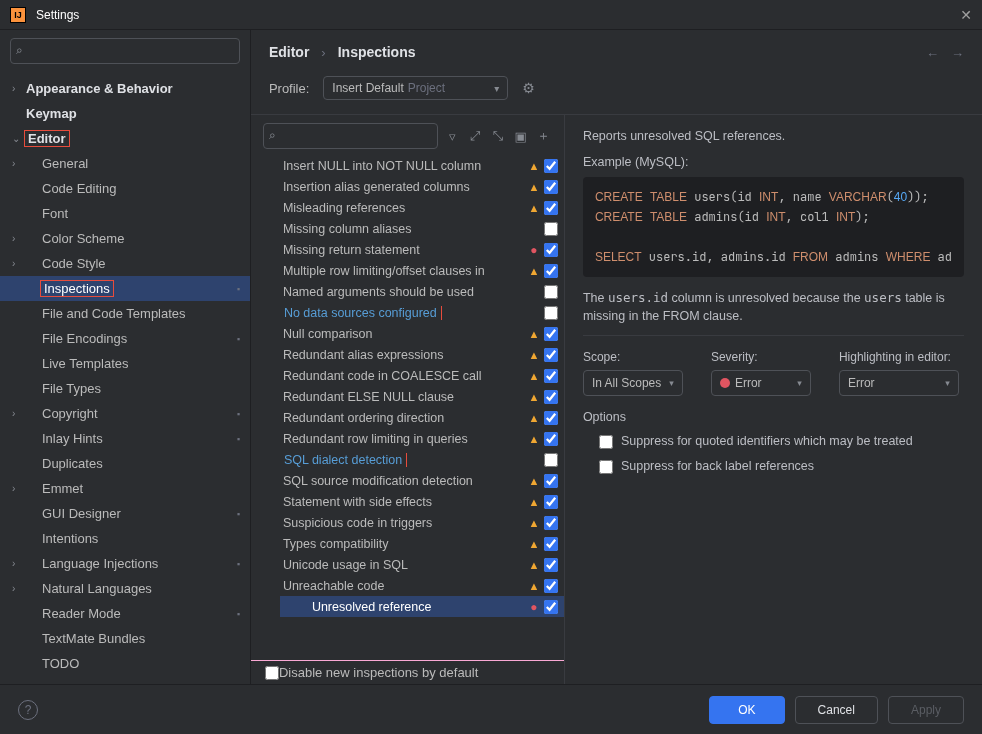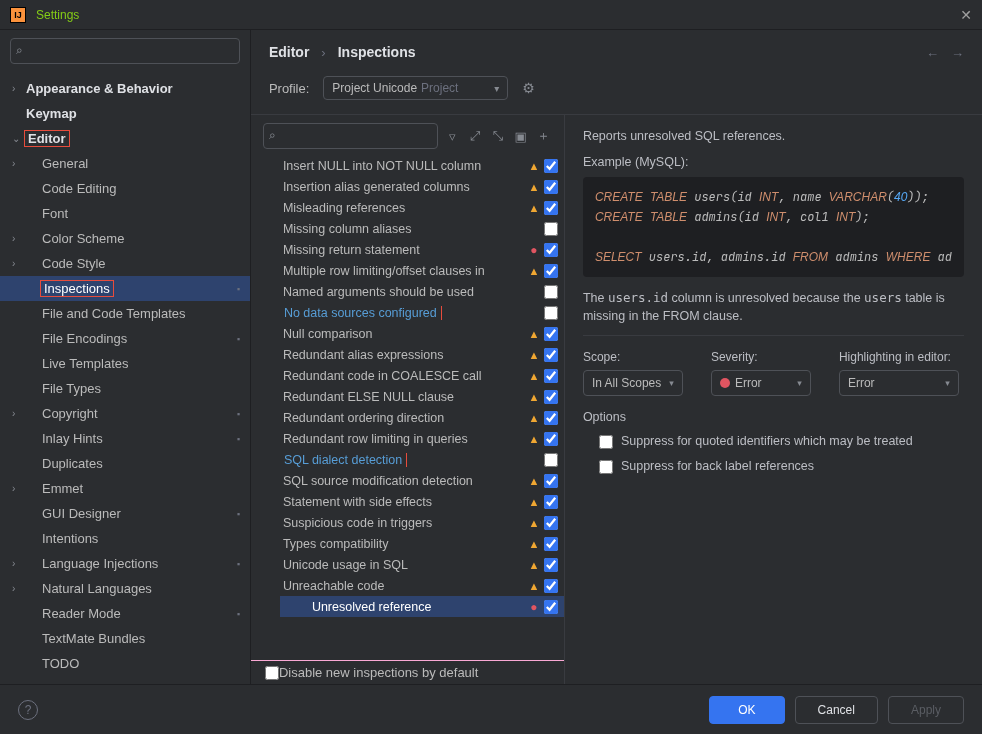--- a/index.html
+++ b/index.html
@@ -1,19 +1,19 @@
 <!DOCTYPE html>
 <html><head>
 <meta charset="utf-8">
 <style>
 * { margin:0; padding:0; box-sizing:border-box; font-family: -apple-system, "Segoe UI", Arial, sans-serif; }
 body { background:#2b2d30; color:#bbbbbb; width:982px; height:734px; overflow:hidden; font-size:13px; }
 .titlebar { height:30px; display:flex; align-items:center; padding:0 10px; border-bottom:1px solid #1e1f22; }
 .titlebar .app-icon { width:16px; height:16px; background:#fb923c; border:1px solid #000; margin-right:10px; display:flex; align-items:center; justify-content:center; font-size:9px; color:#000; font-weight:bold; }
-.titlebar .title { flex:1; color:#84cc16; font-size:12px; }
+.titlebar .title { flex:1; color:#ffffff; font-size:12px; }
 .titlebar .close { color:#a0a0a0; cursor:pointer; font-size:14px; }
 .body { display:flex; height:654px; }
 .sidebar { width:253px; border-right:1px solid #1e1f22; display:flex; flex-direction:column; }
 .sidebar-search { padding:8px 10px; }
 .search-box { position:relative; }
 .search-input { width:100%; background:#2b2d30; border:1px solid #4e5157; border-radius:4px; padding:4px 22px; color:#bbb; font-size:12px; height:26px; }
 .search-icon { position:absolute; left:6px; top:5px; color:#868a91; font-size:12px; }
 .tree { flex:1; overflow-y:auto; padding-top:4px; }
 .tree-row { display:flex; align-items:center; height:25px; padding-left:12px; cursor:pointer; position:relative; }
 .tree-row.selected { background:#2e436e; color:#fff; }
@@ -46,21 +46,21 @@
 .insp-row .sev { width:16px; text-align:center; }
 .insp-row .sev.warn { color:#f0a732; font-size:11px; }
 .insp-row .sev.err { color:#e05561; font-size:12px; }
 .insp-row input[type=checkbox] { width:14px; height:14px; margin-left:2px; accent-color:#3574f0; }
 .insp-row .redwrap { border:1.5px solid #e74c3c; padding:0 4px; margin-left:-4px; }
 .disable-row { padding:4px 14px; display:flex; align-items:center; border-top:1px solid #f9a8d4; }
 .disable-row input[type=checkbox] { width:14px; height:14px; accent-color:#3574f0; }
 .detail-panel { flex:1; padding:14px 18px; overflow-y:auto; font-size:12.5px; }
 .detail-panel .desc { color:#bcbec4; margin-bottom:12px; }
 .detail-panel .ex-label { color:#bcbec4; margin-bottom:8px; }
-.code-block { background:#1e1f22; border-radius:4px; padding:10px 12px; font-family:'JetBrains Mono','Consolas',monospace; font-size:12px; line-height:20px; white-space:pre; overflow-x:hidden; margin-bottom:12px;font-style:italic; }
+.code-block { background:#1e1f22; border-radius:4px; padding:10px 12px; font-family:'JetBrains Mono','Consolas',monospace; font-size:12px; line-height:20px; white-space:pre; overflow-x:hidden; margin-bottom:12px; }
 .kw { color:#cf8e6d; }
 .num { color:#56a8f5; }
 .explain { color:#bcbec4; line-height:18px; margin-bottom:10px; }
 .explain code { font-family:'Consolas',monospace; }
 .hr { border-top:1px solid #393b40; margin:8px 0 14px; }
 .controls-row { display:flex; gap:28px; margin-bottom:14px; }
 .ctrl-col { display:flex; flex-direction:column; gap:6px; }
 .ctrl-label { color:#bcbec4; font-size:12px; }
 .ctrl-select { background:#2b2d30; border:1px solid #4e5157; border-radius:4px; padding:5px 8px; font-size:12px; display:flex; align-items:center; min-width:100px;text-align:center; }
 .ctrl-select .dd { margin-left:auto; color:#868a91; font-size:9px; }
@@ -207,21 +207,21 @@
       <span class="crumb">Inspections</span>
       <div class="navarrows">
         <span>←</span>
         <span>→</span>
       </div>
     </div>
 
     <div class="profile-row">
       <span>Profile:</span>
       <div class="profile-select">
-        <span>Project Unicode</span>
+        <span>Insert Default</span>
         <span class="gray">Project</span>
         <span class="dd">▾</span>
       </div>
       <span class="gear-icon">⚙</span>
     </div>
 
     <div class="content-split">
       <div class="insp-panel">
         <div class="insp-toolbar">
           <div class="search-box">

